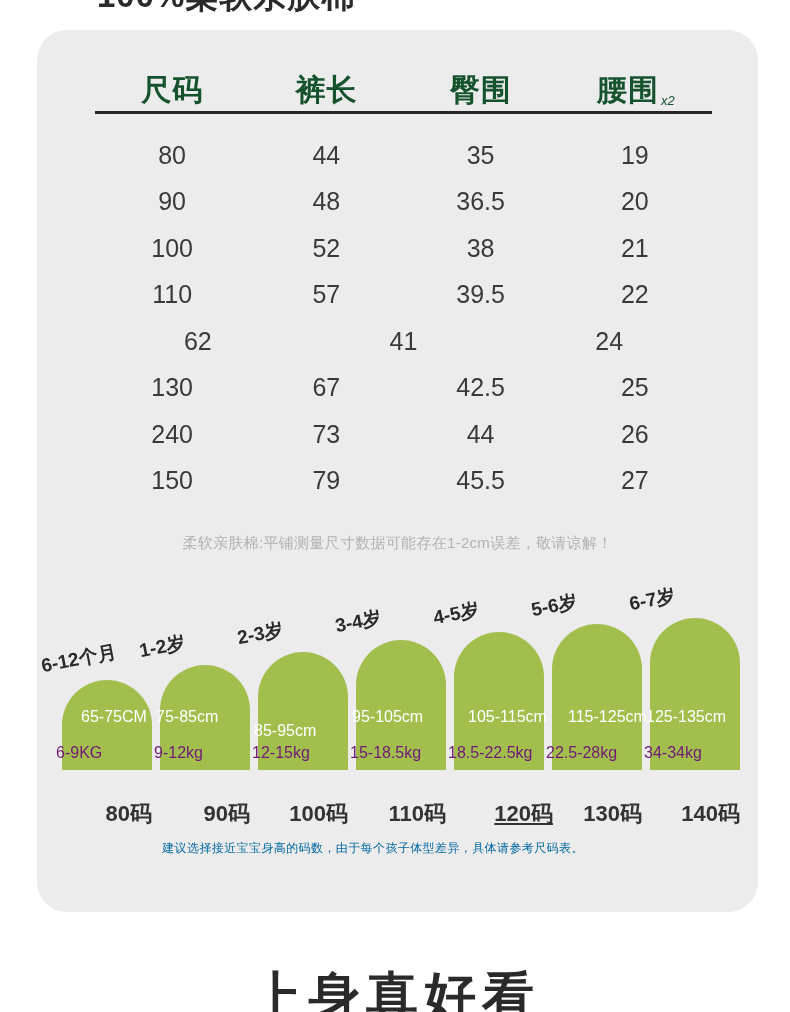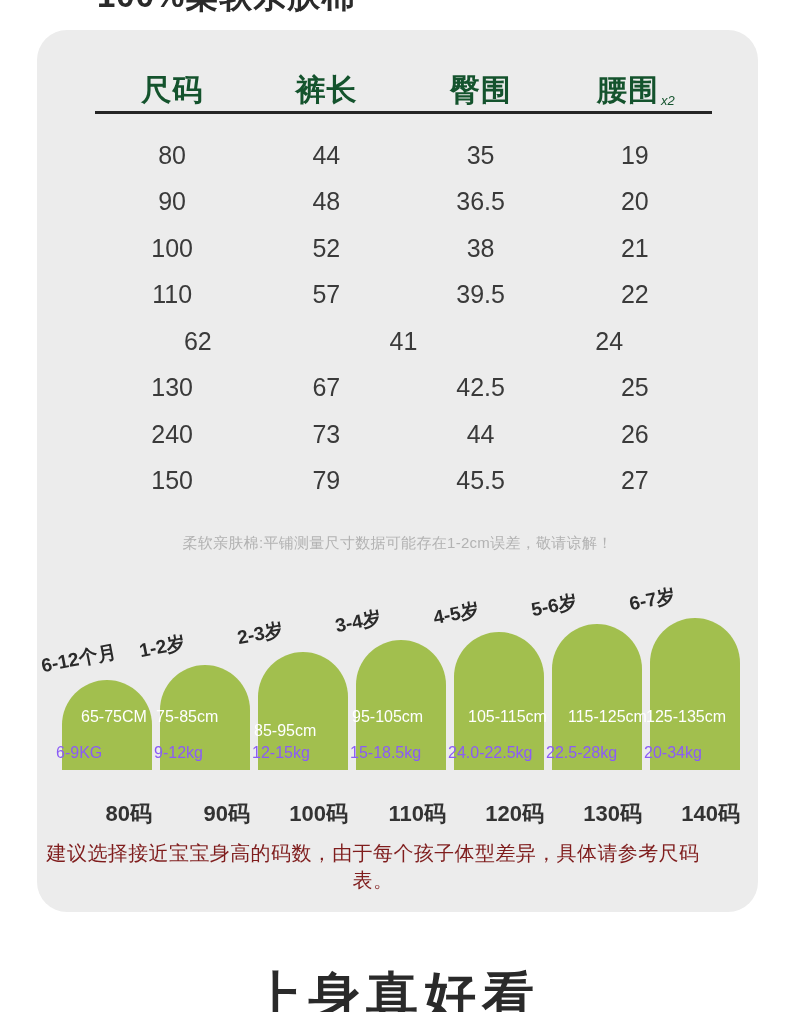--- a/index.html
+++ b/index.html
@@ -137,21 +137,21 @@
     right: 0;
     font-size: 16px;
     color: #ffffff;
     white-space: nowrap;
   }
   .bar-kg {
     position: absolute;
     left: 0;
     right: 0;
     font-size: 16px;
-    color: #8b5cf6;
+    color: #701a75;
     white-space: nowrap;
   }
   .bar-age {
     position: absolute;
     font-size: 19px;
     font-weight: bold;
     color: #2a2a2a;
     white-space: nowrap;
     transform: rotate(-11deg);
     transform-origin: left bottom;
@@ -165,22 +165,22 @@
     text-align: right;
     margin-top: 16px;
   }
 
   .bars-note {
     position: absolute;
     left: 0;
     top: 810px;
     width: 672px;
     text-align: center;
-    font-size: 20px;
-    color: #7f1d1d;
+    font-size: 12px;
+    color: #0369a1;
     letter-spacing: 0.4px;
   }
 </style>
 </head>
 <body>
 
 <div class="top-heading">100%柔软亲肤棉</div>
 
 <div class="card">
 
@@ -264,31 +264,31 @@
       <div class="bar-kg" style="left: 215px; width: 102px; top: 714px;">12-15kg</div>
       <div class="bar-age" style="left: 203px; top: 595px;">2-3岁</div>
       <div class="bar-size" style="left: 221px; width: 90px; top: 753px;">100码</div>
       <div class="bar-shape" style="left: 319px; top: 610px; width: 90px; height: 130px; background: rgb(162, 191, 78);"></div>
       <div class="bar-cm" style="left: 315px; width: 98px; top: 678px;">95-105cm</div>
       <div class="bar-kg" style="left: 313px; width: 102px; top: 714px;">15-18.5kg</div>
       <div class="bar-age" style="left: 301px; top: 583px;">3-4岁</div>
       <div class="bar-size" style="left: 319px; width: 90px; top: 753px;">110码</div>
       <div class="bar-shape" style="left: 417px; top: 602px; width: 90px; height: 138px; background: rgb(162, 191, 78);"></div>
       <div class="bar-cm" style="left: 431px; width: 98px; top: 678px;">105-115cm</div>
-      <div class="bar-kg" style="left: 411px; width: 102px; top: 714px;">24.0-22.5kg</div>
+      <div class="bar-kg" style="left: 411px; width: 102px; top: 714px;">18.5-22.5kg</div>
       <div class="bar-age" style="left: 399px; top: 575px;">4-5岁</div>
-      <div class="bar-size" style="left: 417px; width: 90px; top: 753px;">120码</div>
+      <div class="bar-size" style="left: 426px; width: 90px; top: 753px; text-decoration: underline;">120码</div>
       <div class="bar-shape" style="left: 515px; top: 594px; width: 90px; height: 146px; background: rgb(162, 191, 78);"></div>
       <div class="bar-cm" style="left: 511px; width: 98px; top: 678px; margin-left: 20px;">115-125cm</div>
       <div class="bar-kg" style="left: 509px; width: 102px; top: 714px;">22.5-28kg</div>
       <div class="bar-age" style="left: 497px; top: 567px;">5-6岁</div>
       <div class="bar-size" style="left: 515px; width: 90px; top: 753px;">130码</div>
       <div class="bar-shape" style="left: 613px; top: 588px; width: 90px; height: 152px; background: rgb(162, 191, 78);"></div>
       <div class="bar-cm" style="left: 609px; width: 98px; top: 678px;">125-135cm</div>
-      <div class="bar-kg" style="left: 607px; width: 102px; top: 714px;">20-34kg</div>
+      <div class="bar-kg" style="left: 607px; width: 102px; top: 714px;">34-34kg</div>
       <div class="bar-age" style="left: 595px; top: 561px;">6-7岁</div>
       <div class="bar-size" style="left: 613px; width: 90px; top: 753px;">140码</div>
     </div>
 
   <div class="bars-note">建议选择接近宝宝身高的码数，由于每个孩子体型差异，具体请参考尺码表。</div>
 
 </div>
 
 <div class="bottom-heading">上身真好看</div>
 

